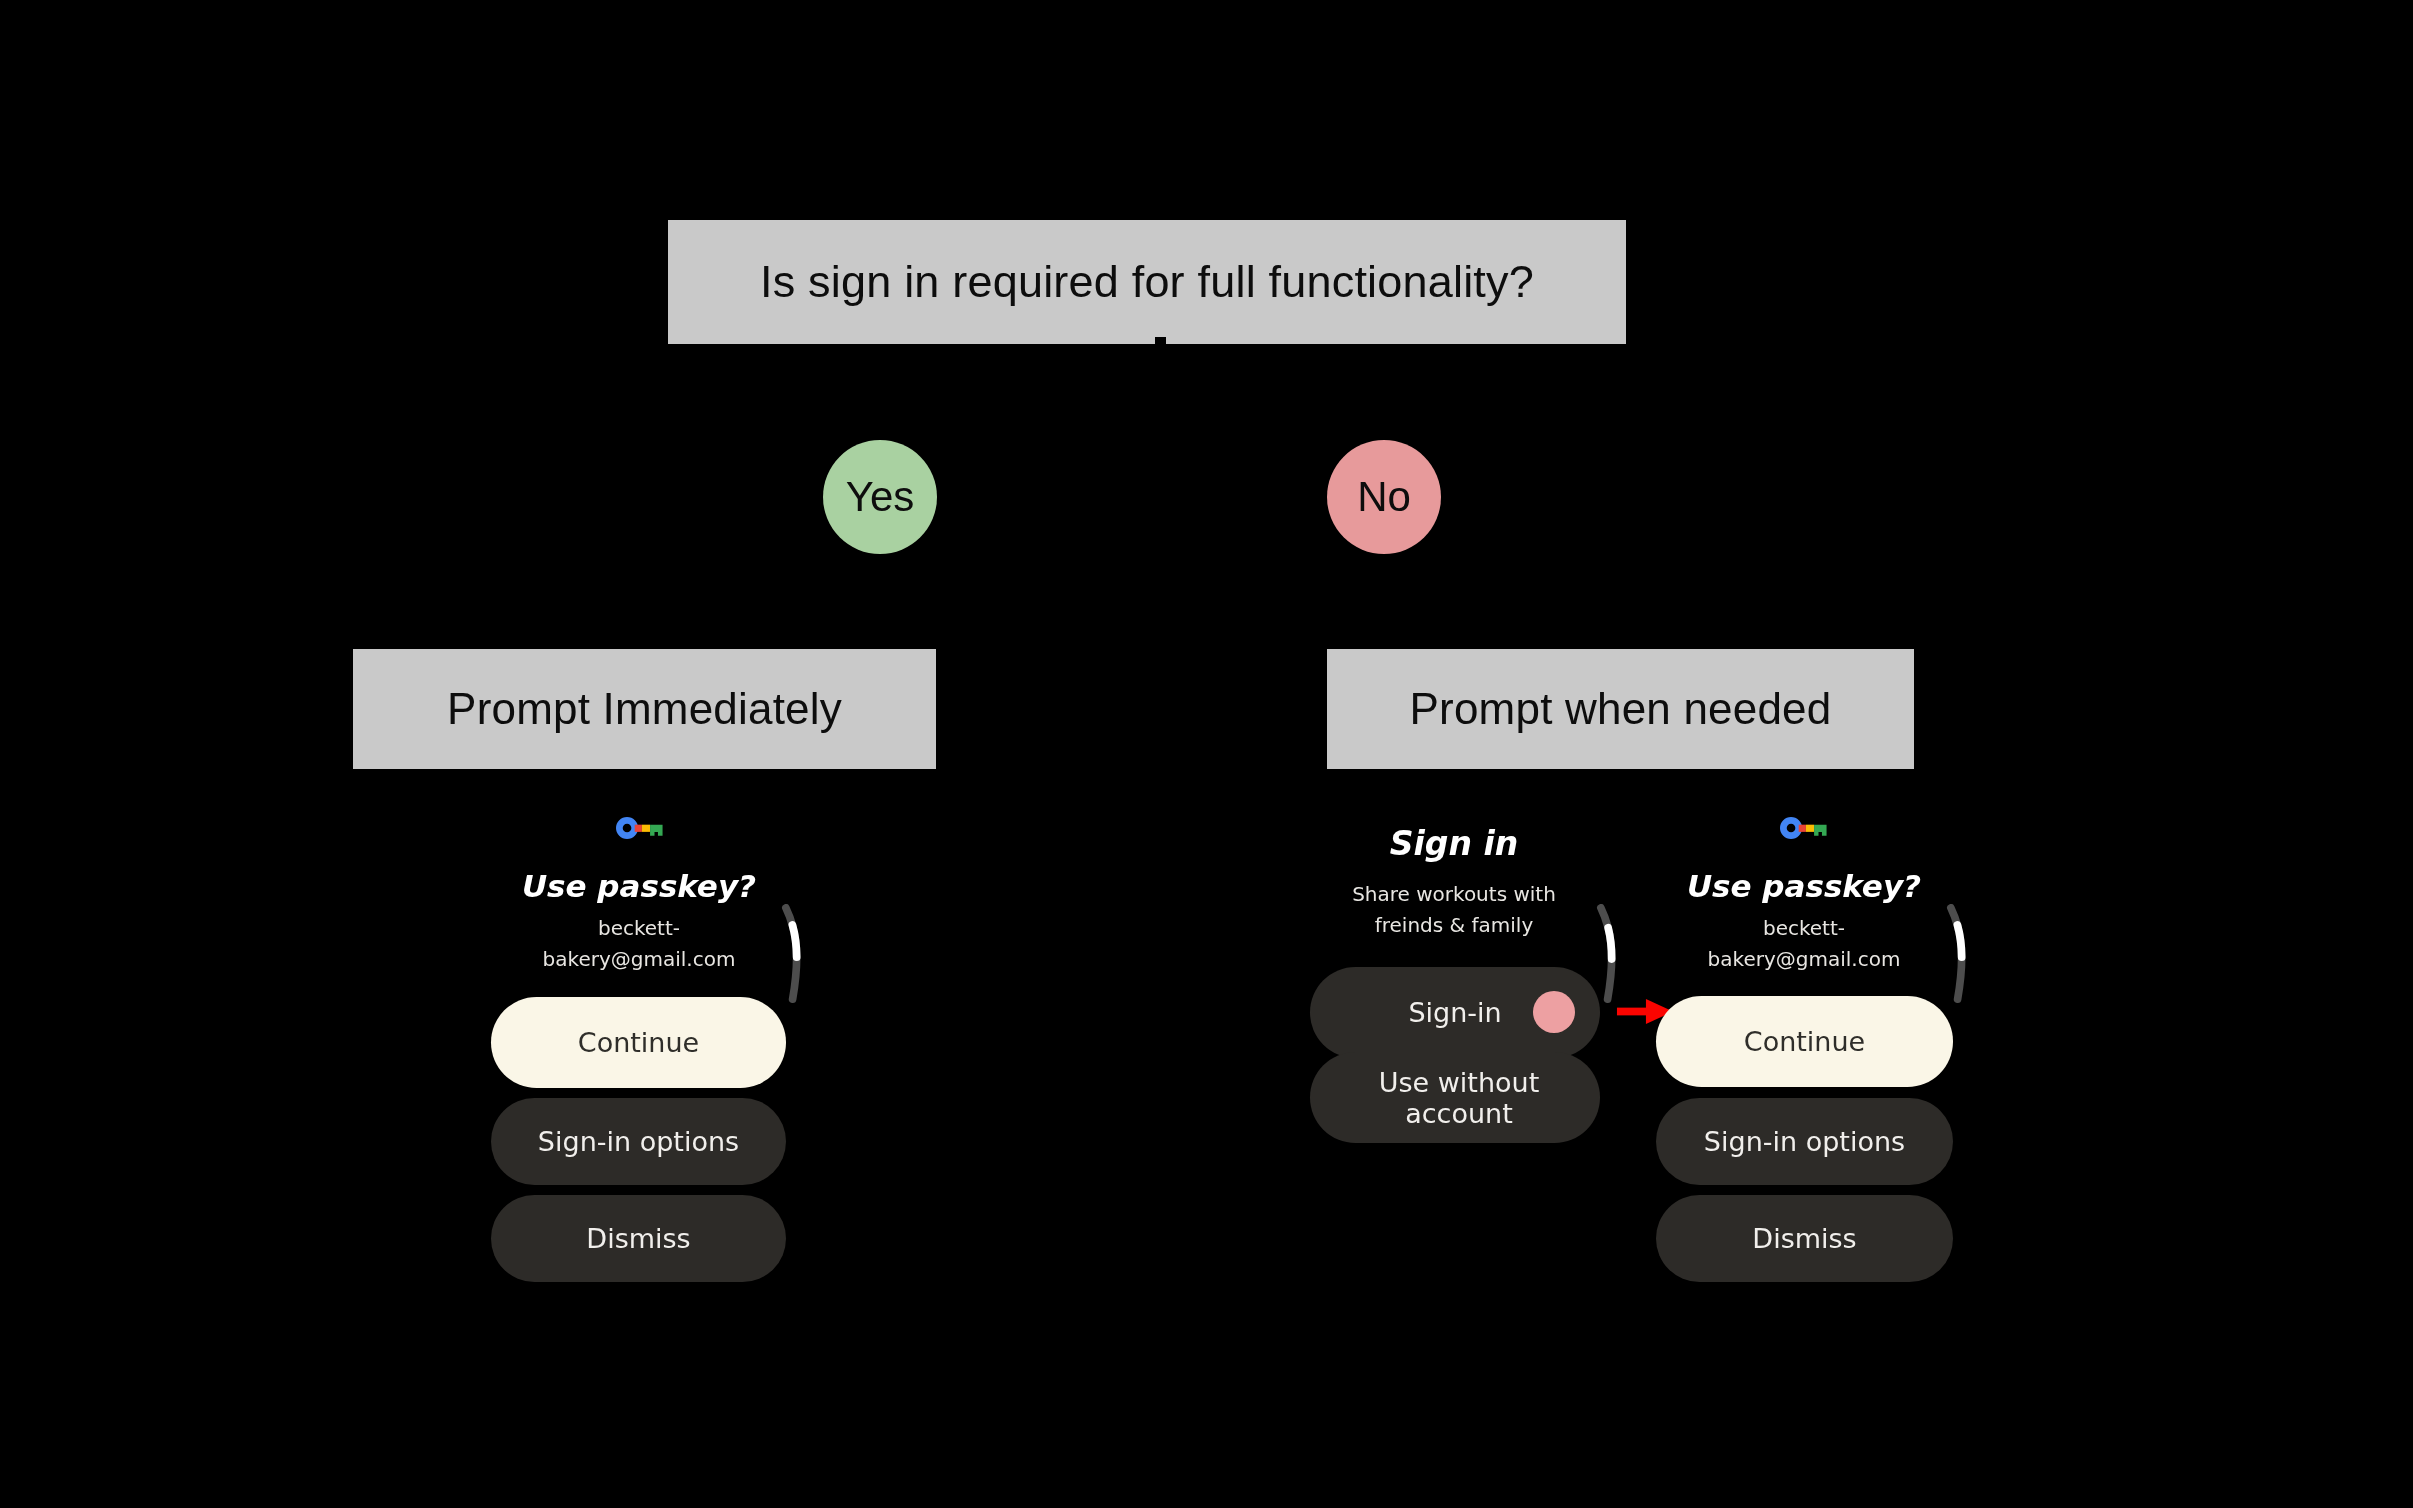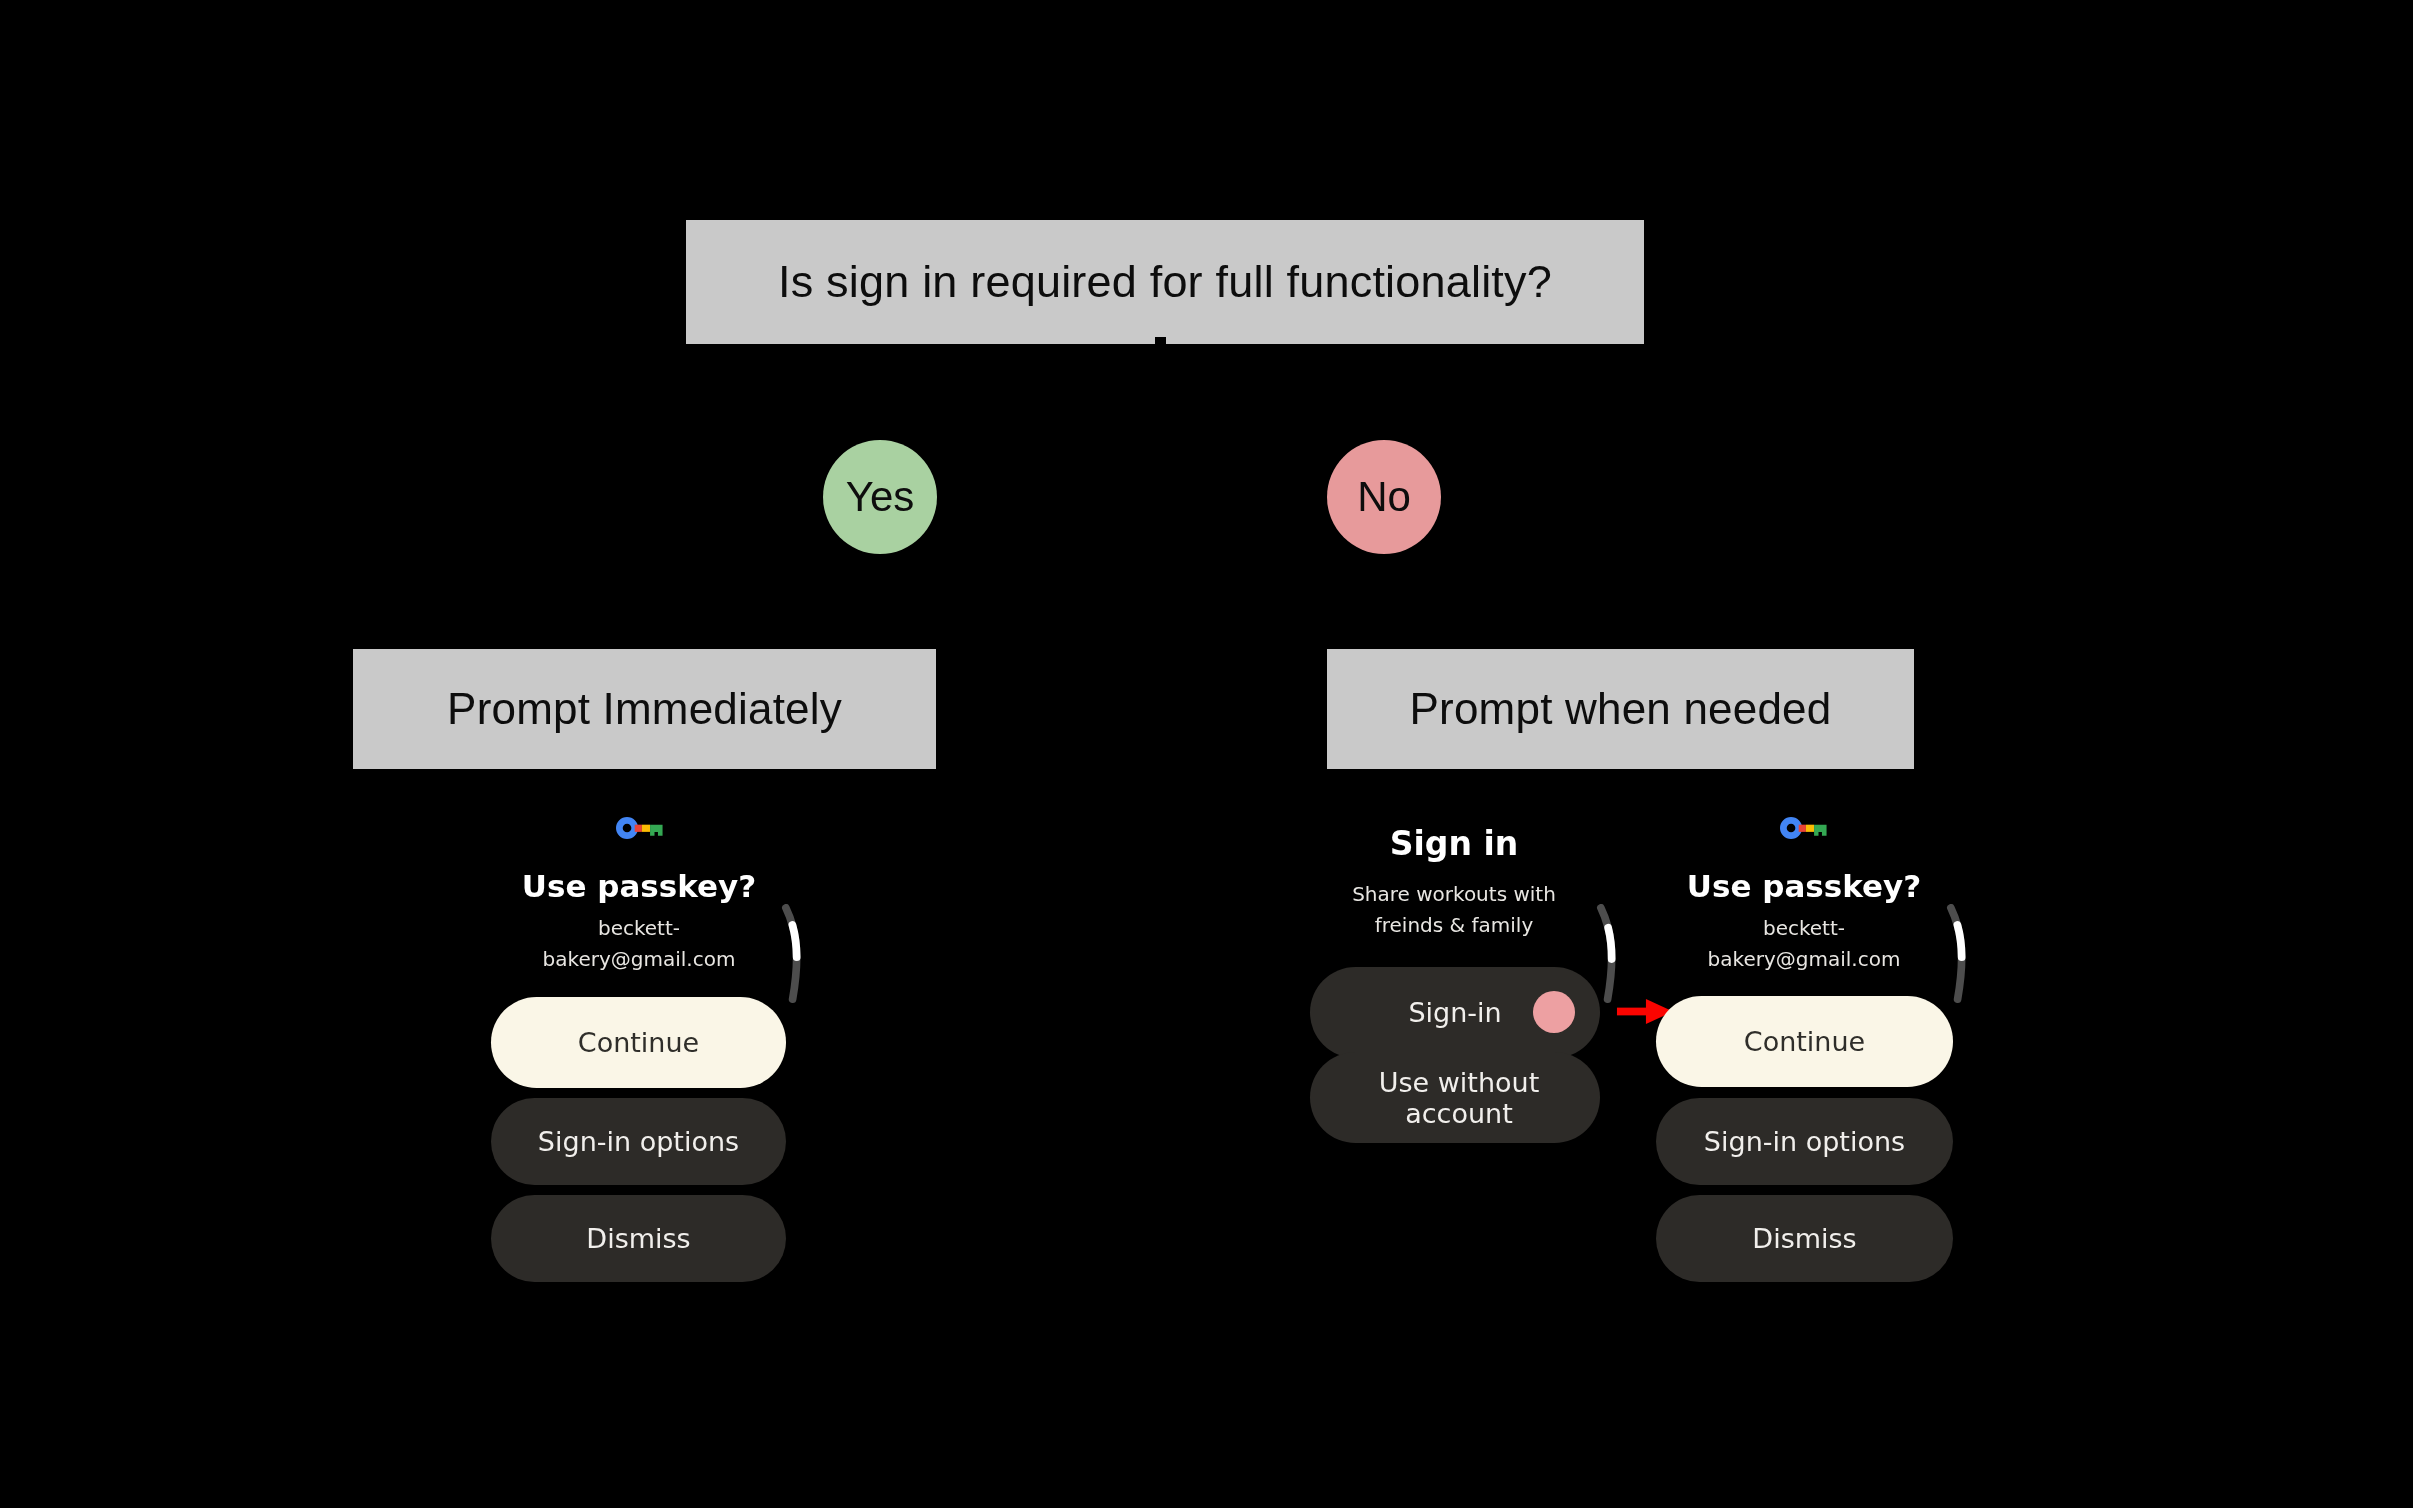--- a/index.html
+++ b/index.html
@@ -49,20 +49,21 @@
     width:10.6px;height:12.6px;
   }
   
   .watch-text{
     font-family:"DejaVu Sans","Liberation Sans",sans-serif;
     text-align:center;
   }
   .w-title{
     font-size:31px;font-weight:bold;color:var(--text_white);
     line-height:39px;
+    font-style:italic;
   }
   .w-sub{
     font-size:20px;font-weight:normal;color:var(--text_soft);
     line-height:31px;
   }
   .pill{
     border-radius:965px;
     display:flex;align-items:center;justify-content:center;
     font-family:"DejaVu Sans","Liberation Sans",sans-serif;
     font-size:27px;
@@ -74,21 +75,21 @@
   .tap-dot{
     position:absolute;
     width:42px;height:42px;border-radius:50%;
     background:var(--tap_pink);
     right:25px;top:24px;
   }
 </style>
 </head>
 <body>
 
-<div class="abs gray-box" style="left:686px;top:220px;width:958px;height:124px;">
+<div class="abs gray-box" style="left:668px;top:220px;width:958px;height:124px;">
   <span>Is sign in required for full functionality?</span>
 </div>
 <div class="abs tick" style="left:1155px;top:337px;"></div>
 
 <div class="abs circle" style="left:823px;top:440px;width:114px;height:114px;background:var(--yes_green);">
   <span>Yes</span>
 </div>
 <div class="abs circle" style="left:1327px;top:440px;width:114px;height:114px;background:var(--no_pink);">
   <span>No</span>
 </div>

